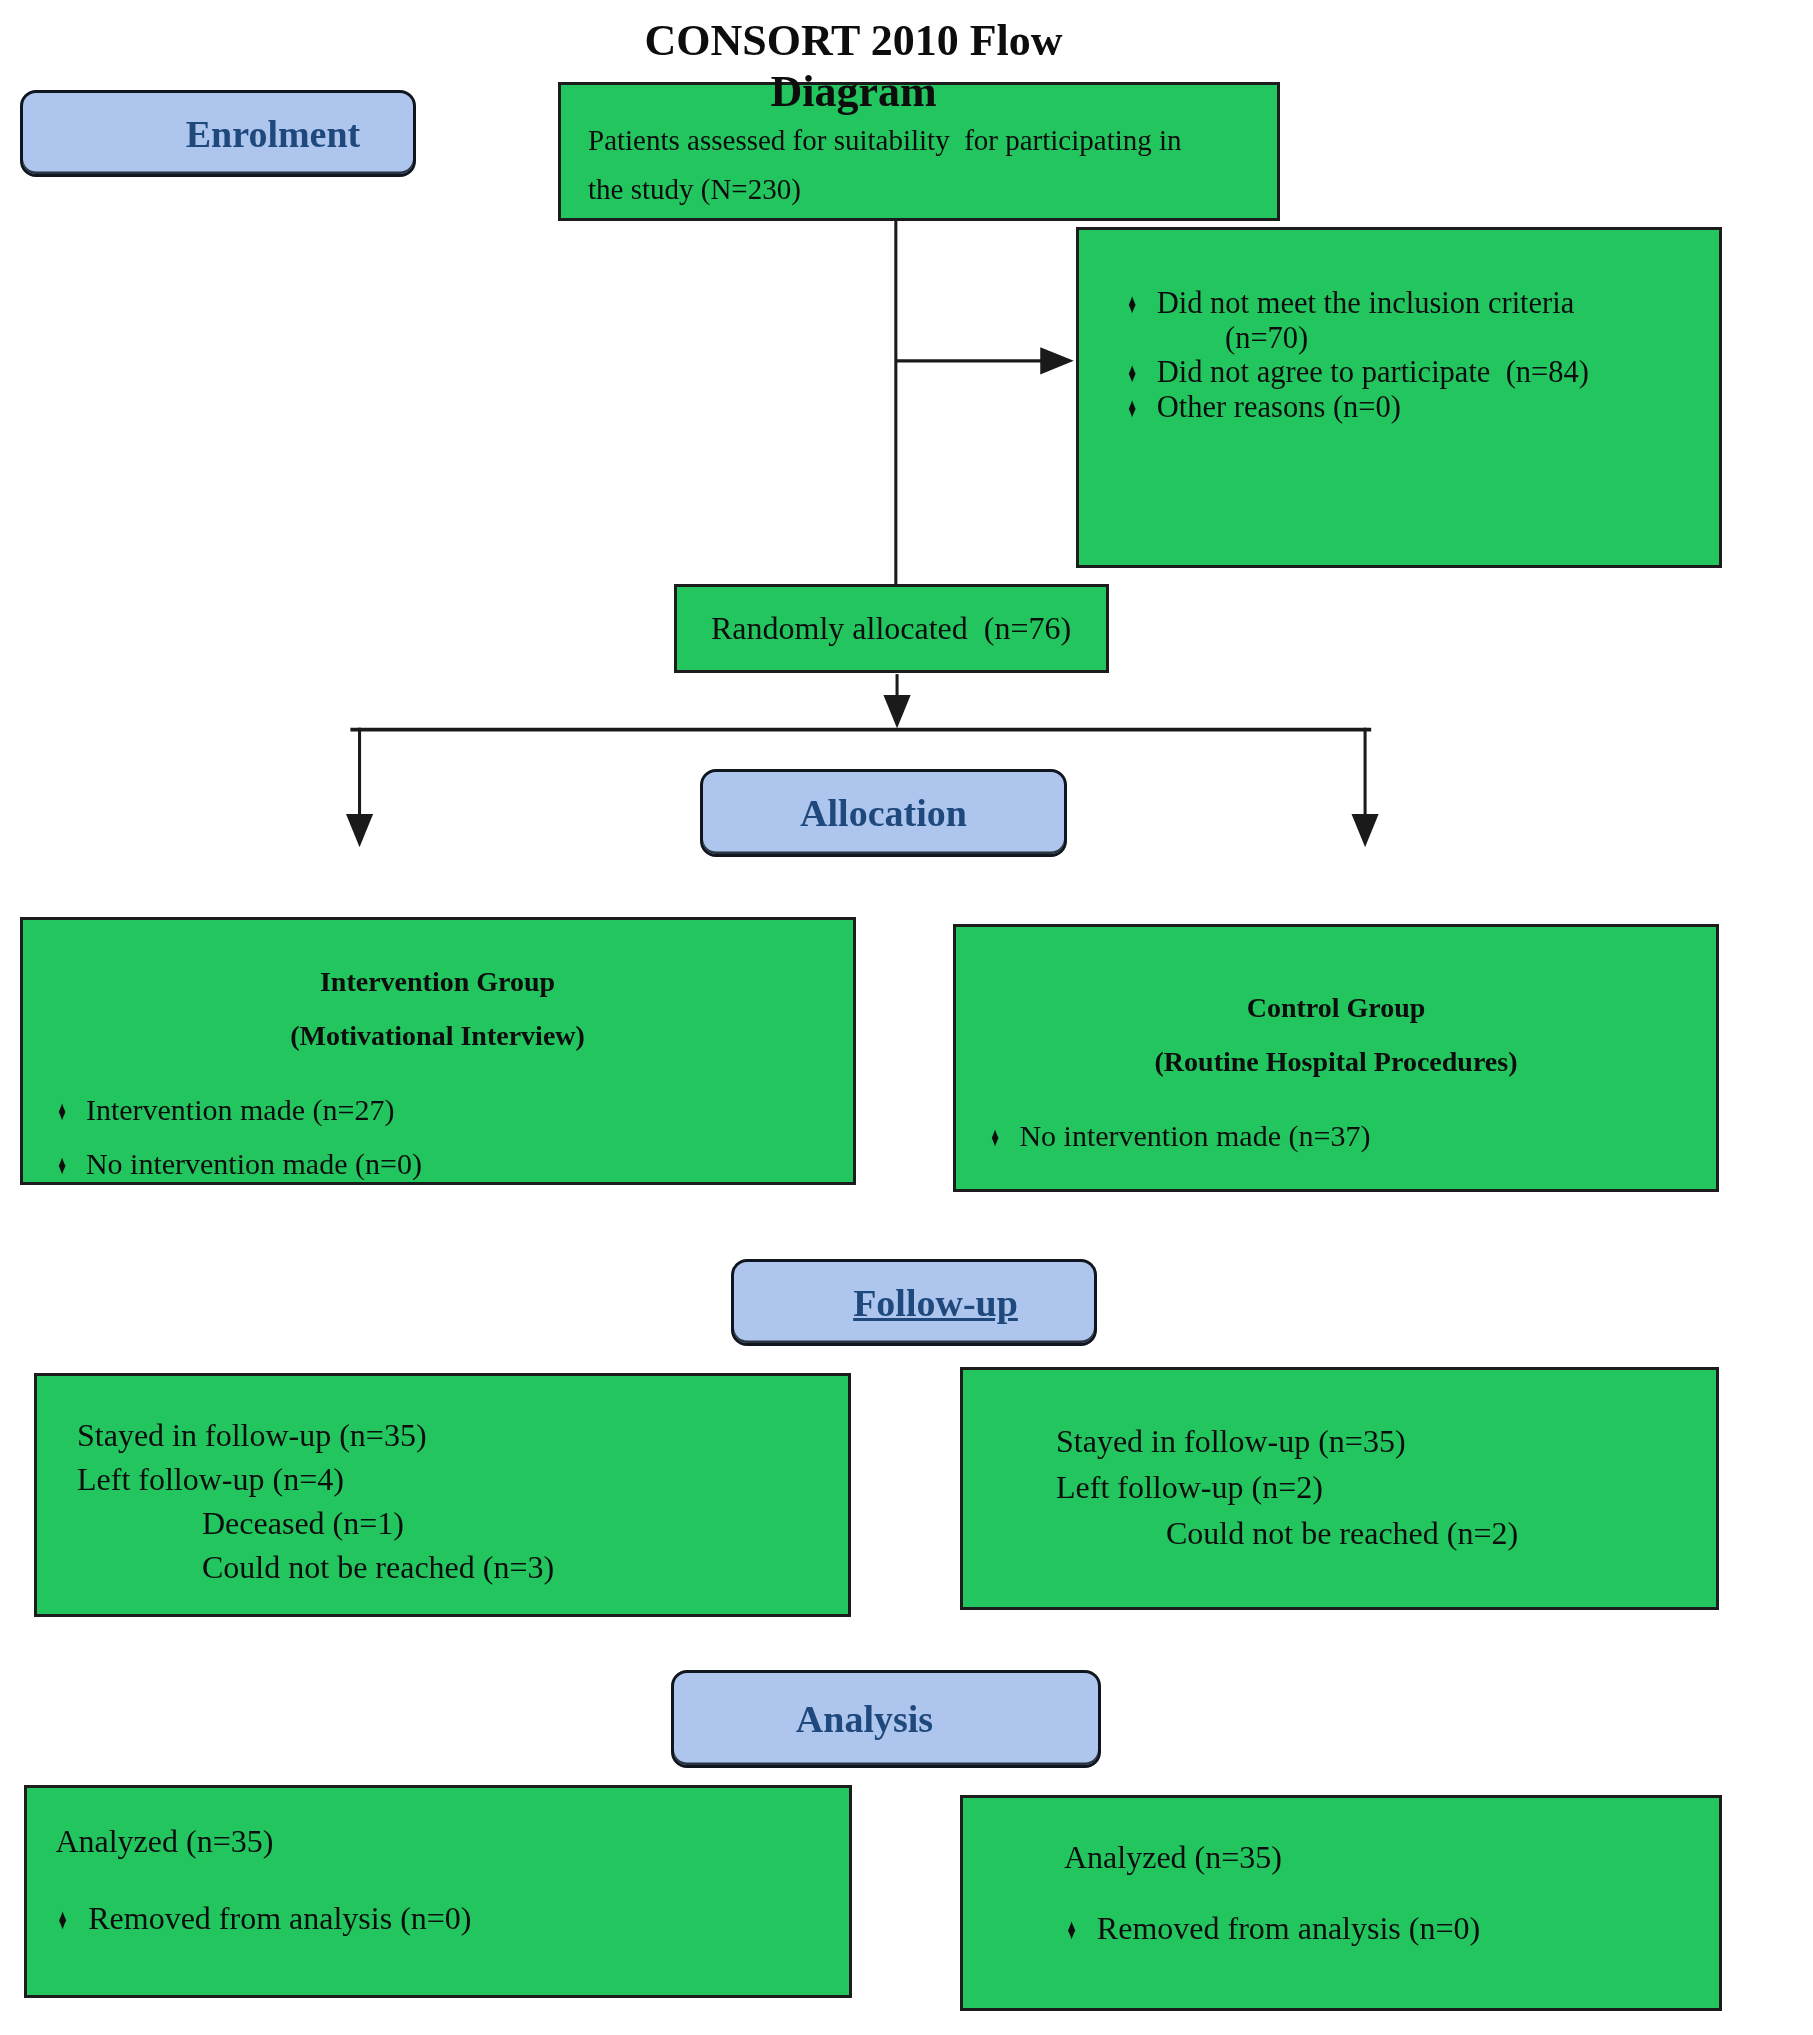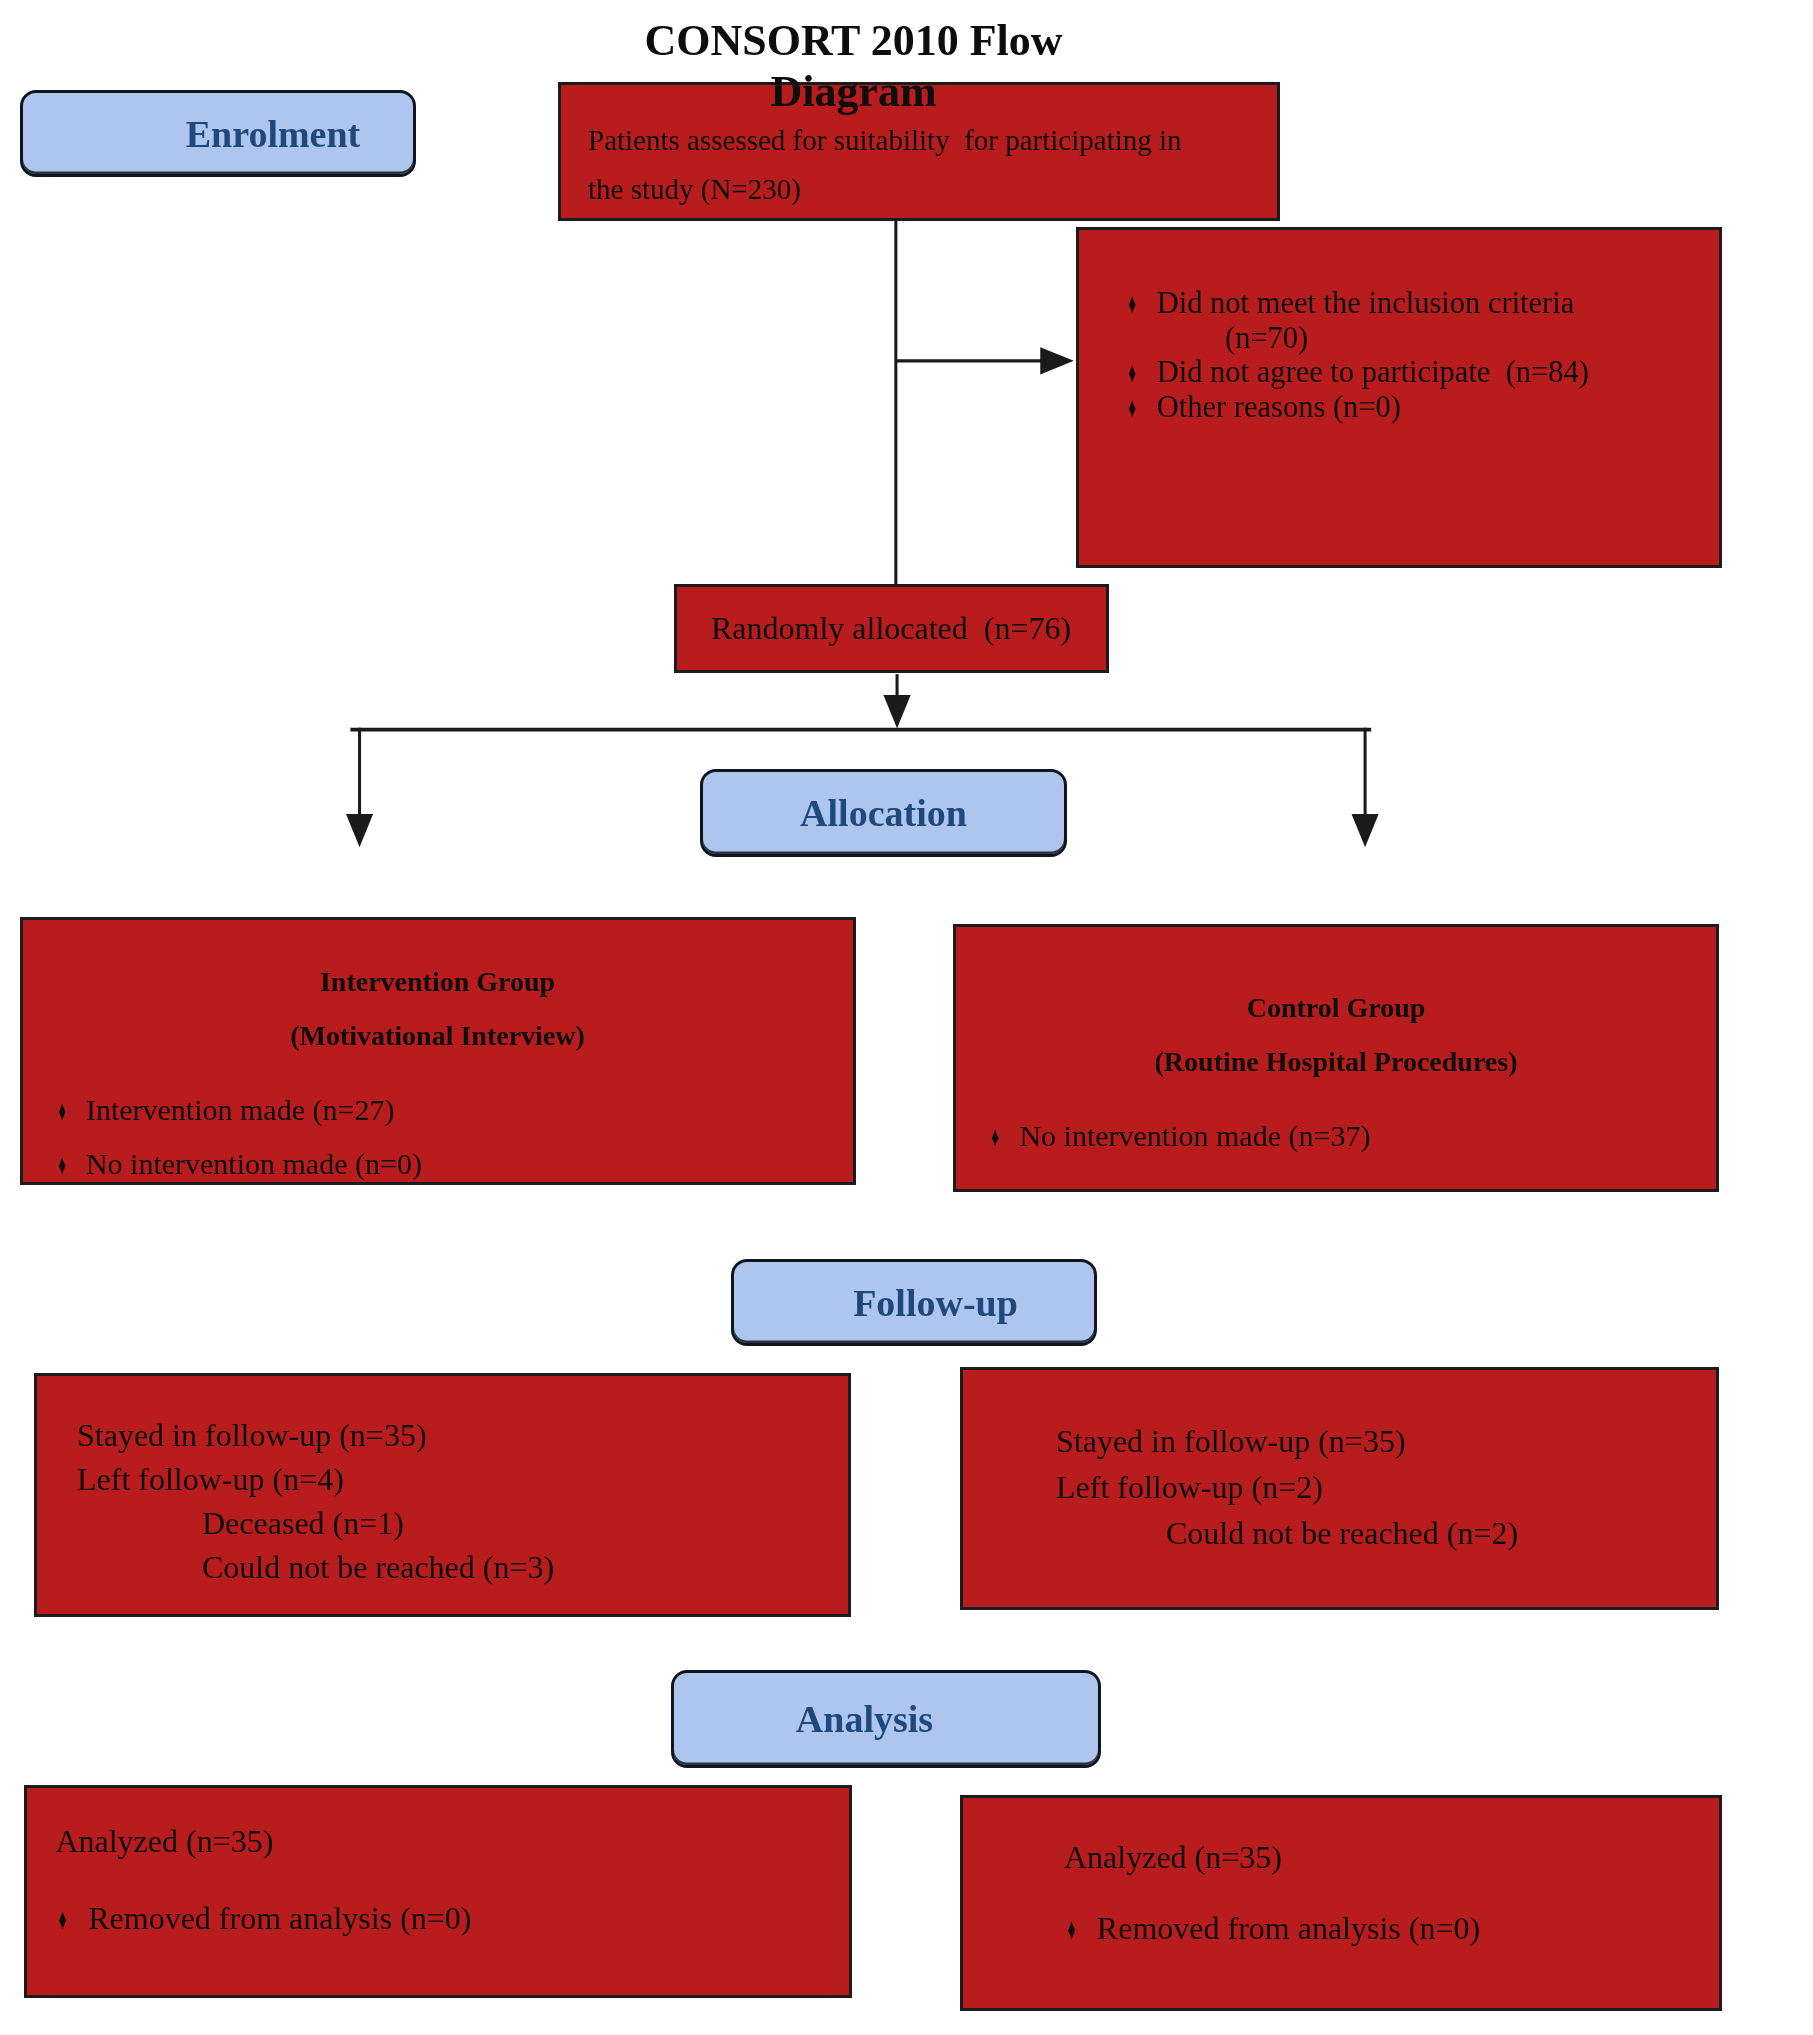--- a/index.html
+++ b/index.html
@@ -43,25 +43,25 @@
     font-weight: bold;
     font-size: 38px;
     display: flex;
     align-items: center;
     justify-content: center;
     z-index: 2;
     box-sizing: border-box;
   }
   .stage-enrolment  { left: 20px;   top: 90px;  width: 396px; height: 87px; padding-left: 110px; }
   .stage-allocation { left: 700px; top: 769px; width: 367px; height: 88px; }
-  .stage-followup   { left: 731px; top: 1259px; width: 366px; height: 87px; padding-left: 43px; }
+  .stage-followup   { left: 731px; top: 1259px; width: 366px; height: 87px; padding-left: 43px; text-decoration: underline; }
   .stage-analysis   { left: 671px; top: 1670px; width: 430px; height: 98px; padding-right: 43px; }
   .wbox {
     position: absolute;
-    background: #b91c1c;
+    background: #22c55e;
     border: 3.7px solid #1c1c1c;
     box-sizing: border-box;
     z-index: 1;
   }
   .box-assessed   { left: 558px;  top: 82px;  width: 722px; height: 139px; font-size: 29px; padding: 30.5px 23px 0 27px; line-height: 49px; }
   .box-excluded   { left: 1076px; top: 227px;  width: 646px; height: 341px; font-size: 30.5px; padding: 56px 24.4px 0 46px; }
   .box-randomized { left: 674px; top: 584px;  width: 435px;  height: 89px; font-size: 32px; display: flex; align-items: center; padding-left: 34px; }
   .box-intervention { left: 19.5px;   top: 917px; width: 836px; height: 268px; font-size: 30px; }
   .box-control      { left: 953px; top: 924px; width: 766px; height: 268px; font-size: 30px; }
   .box-fu-left    { left: 34px;   top: 1373px; width: 817px; height: 244px; font-size: 32px; padding: 37px 0 0 40px; line-height: 44px; }

